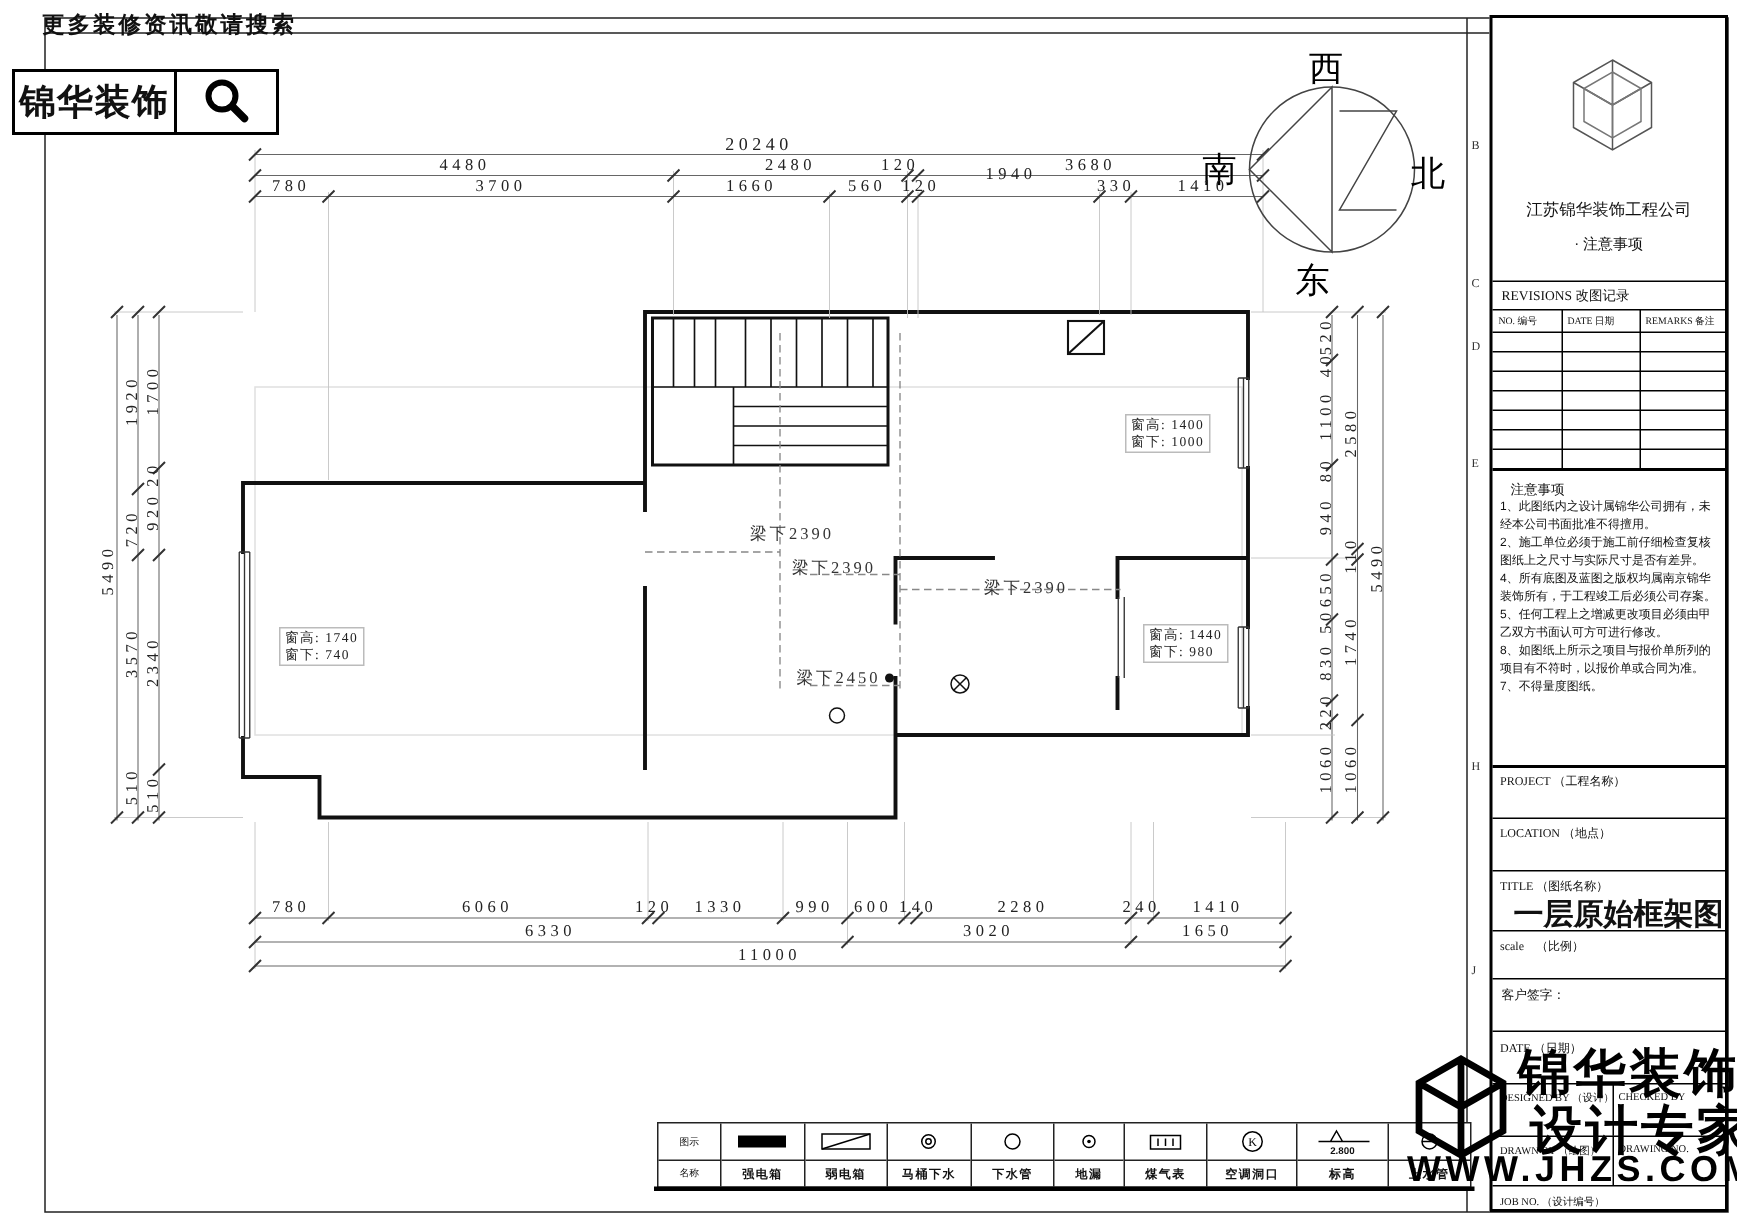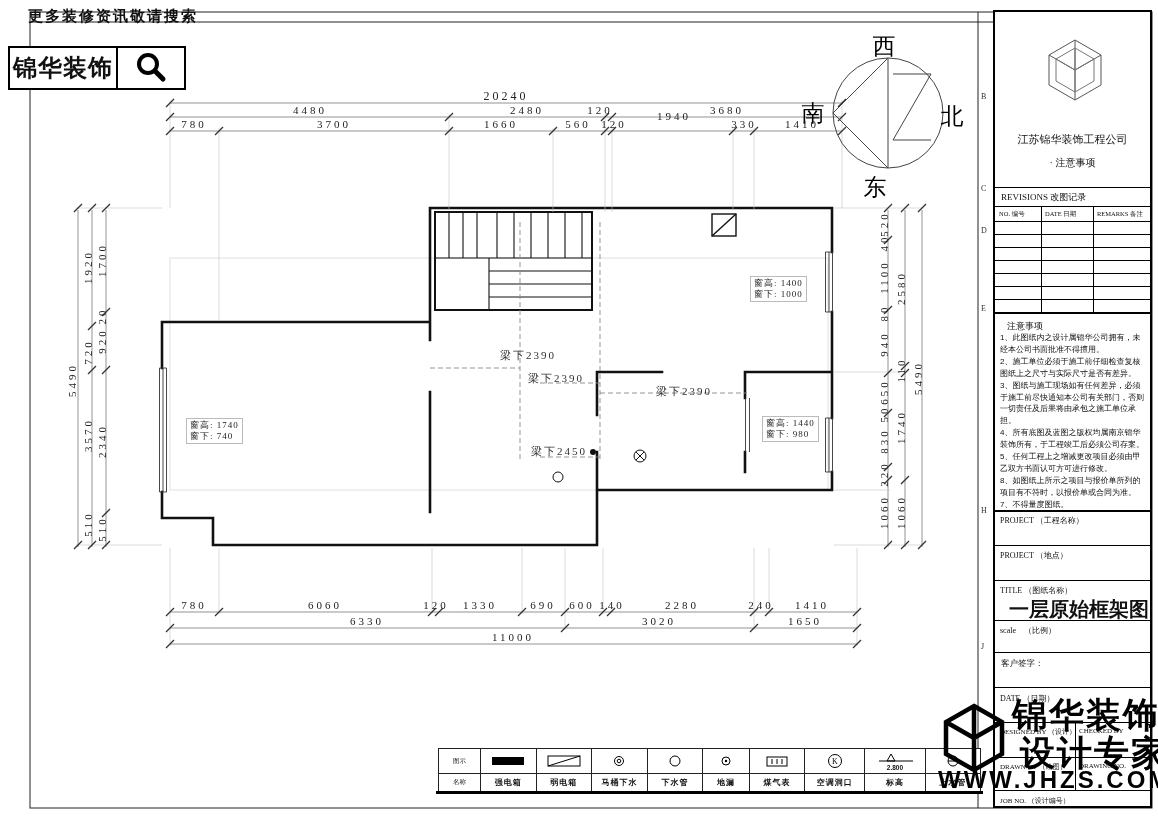--- a/index.html
+++ b/index.html
@@ -155,21 +155,21 @@
   <span class="dim" style="left:578px;top:118px">560</span>
   <span class="dim" style="left:614px;top:118px">120</span>
   <span class="dim" style="left:674px;top:110px">1940</span>
   <span class="dim" style="left:744px;top:118px">330</span>
   <span class="dim" style="left:802px;top:118px">1410</span>
 
   <span class="dim" style="left:194px;top:599px">780</span>
   <span class="dim" style="left:325px;top:599px">6060</span>
   <span class="dim" style="left:436px;top:599px">120</span>
   <span class="dim" style="left:480px;top:599px">1330</span>
-  <span class="dim" style="left:543px;top:599px">690</span>
+  <span class="dim" style="left:543px;top:599px">990</span>
   <span class="dim" style="left:582px;top:599px">600</span>
   <span class="dim" style="left:612px;top:599px">140</span>
   <span class="dim" style="left:682px;top:599px">2280</span>
   <span class="dim" style="left:761px;top:599px">240</span>
   <span class="dim" style="left:812px;top:599px">1410</span>
   <span class="dim" style="left:367px;top:615px">6330</span>
   <span class="dim" style="left:659px;top:615px">3020</span>
   <span class="dim" style="left:805px;top:615px">1650</span>
   <span class="dim" style="left:513px;top:631px">11000</span>
 
@@ -248,31 +248,30 @@
       <div class="tbline" style="top:248px"></div>
     <div class="tbline" style="top:261px"></div>
       <div class="tbline" style="top:274px"></div>
     <div class="tbline" style="top:287px"></div>
     <div class="tbline" style="top:300px;height:2px"></div>
 
     <div class="tbtxt" style="left:12px;top:308px;font-size:9px">注意事项</div>
     <div class="notes">
       <p>1、此图纸内之设计属锦华公司拥有，未经本公司书面批准不得擅用。</p>
       <p>2、施工单位必须于施工前仔细检查复核图纸上之尺寸与实际尺寸是否有差异。</p>
-      <p>3、图纸与施工现场如有任何差异，必须于施工前尽快通知本公司有关部门，否则一切责任及后果将由承包之施工单位承担。</p>
       <p>4、所有底图及蓝图之版权均属南京锦华装饰所有，于工程竣工后必须公司存案。</p>
       <p>5、任何工程上之增减更改项目必须由甲乙双方书面认可方可进行修改。</p>
       <p>8、如图纸上所示之项目与报价单所列的项目有不符时，以报价单或合同为准。</p>
       <p>7、不得量度图纸。</p>
     </div>
     <div class="tbline" style="top:498px;height:2px"></div>
 
     <div class="tbtxt" style="left:5px;top:503px">PROJECT （工程名称）</div>
     <div class="tbline" style="top:533px"></div>
-    <div class="tbtxt" style="left:5px;top:538px">PROJECT （地点）</div>
+    <div class="tbtxt" style="left:5px;top:538px">LOCATION （地点）</div>
     <div class="tbline" style="top:568px"></div>
     <div class="tbtxt" style="left:5px;top:573px">TITLE （图纸名称）</div>
     <div class="tbtxt" style="left:14px;top:584px;font-size:20px;font-weight:700;font-family:'Liberation Sans',sans-serif">一层原始框架图</div>
     <div class="tbline" style="top:608px"></div>
     <div class="tbtxt" style="left:5px;top:613px">scale　（比例）</div>
     <div class="tbline" style="top:640px"></div>
     <div class="tbtxt" style="left:6px;top:646px;font-size:8.5px">客户签字：</div>
     <div class="tbline" style="top:675px"></div>
     <div class="tbtxt" style="left:5px;top:681px">DATE （日期）</div>
     <div class="tbline" style="top:710px"></div>

